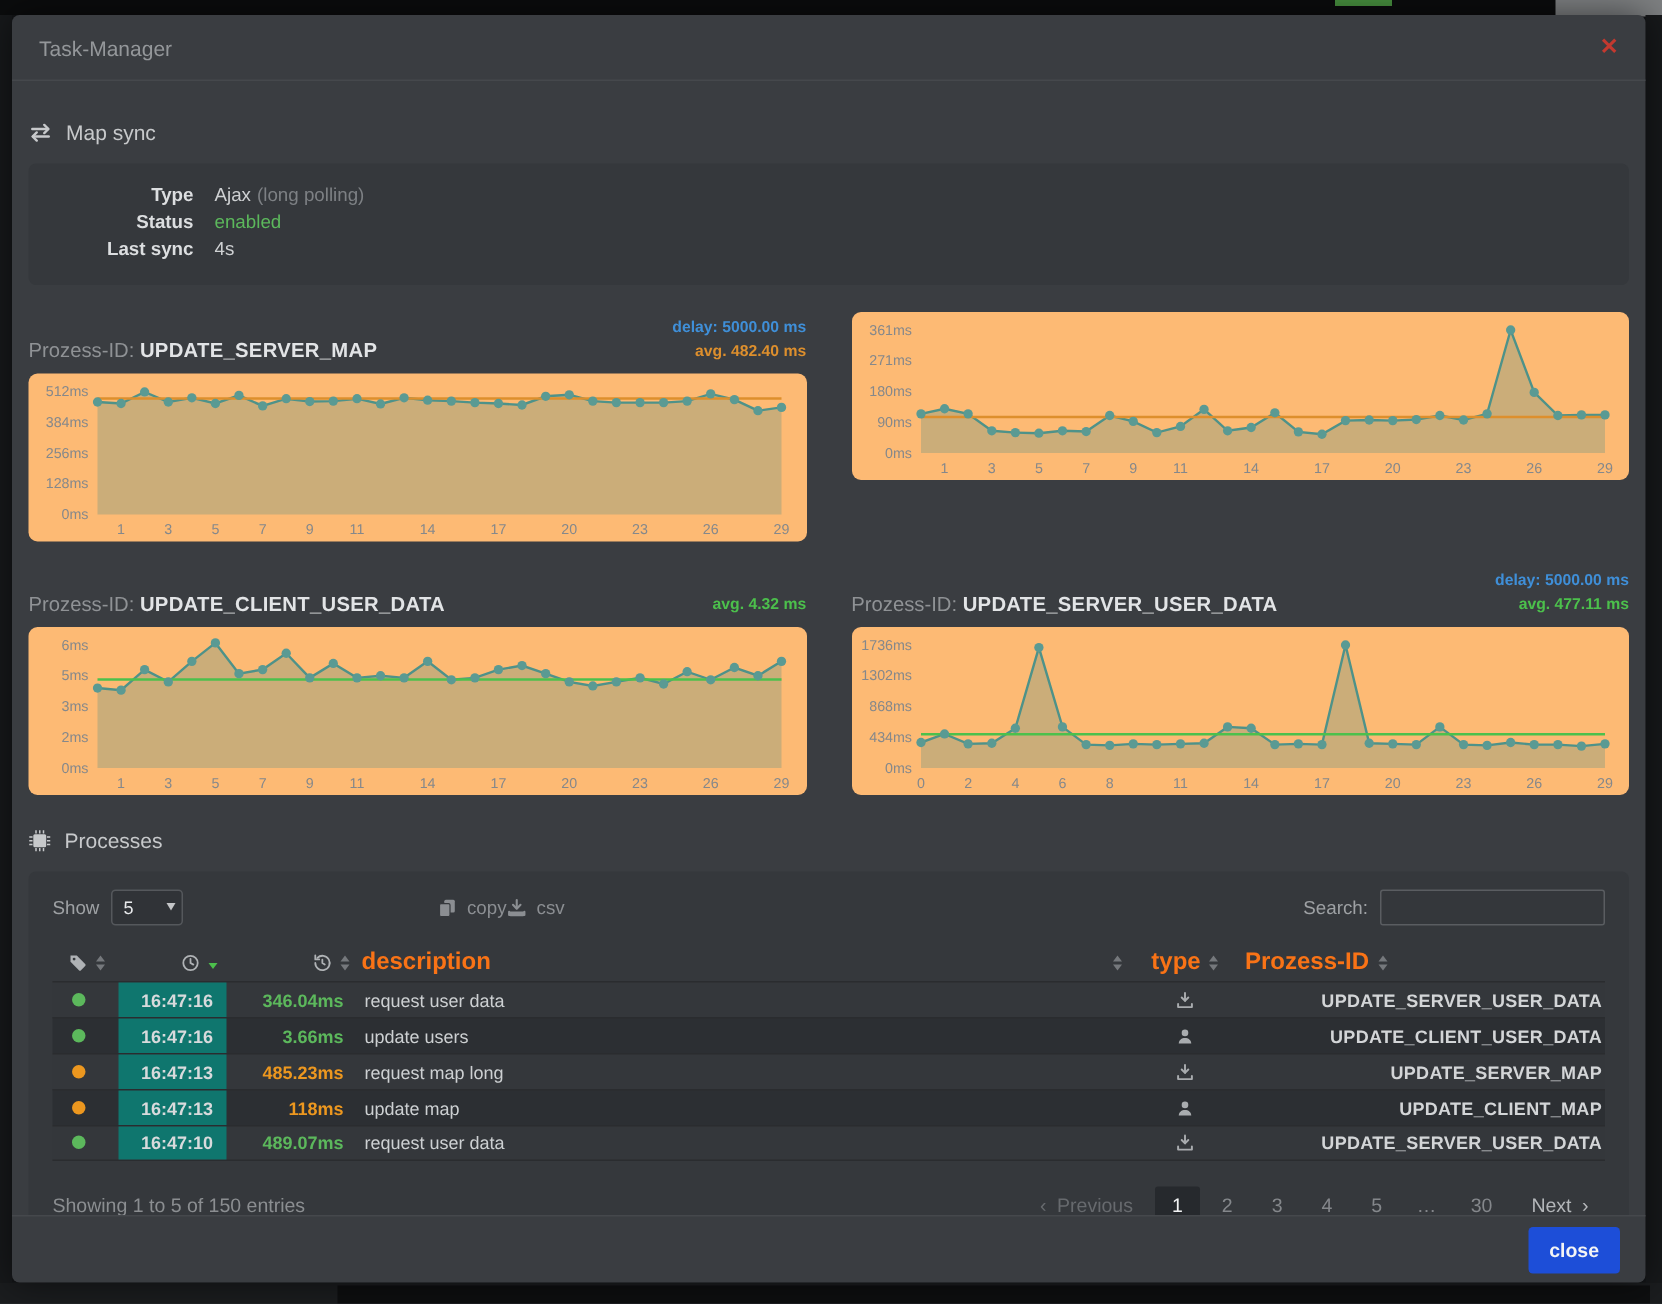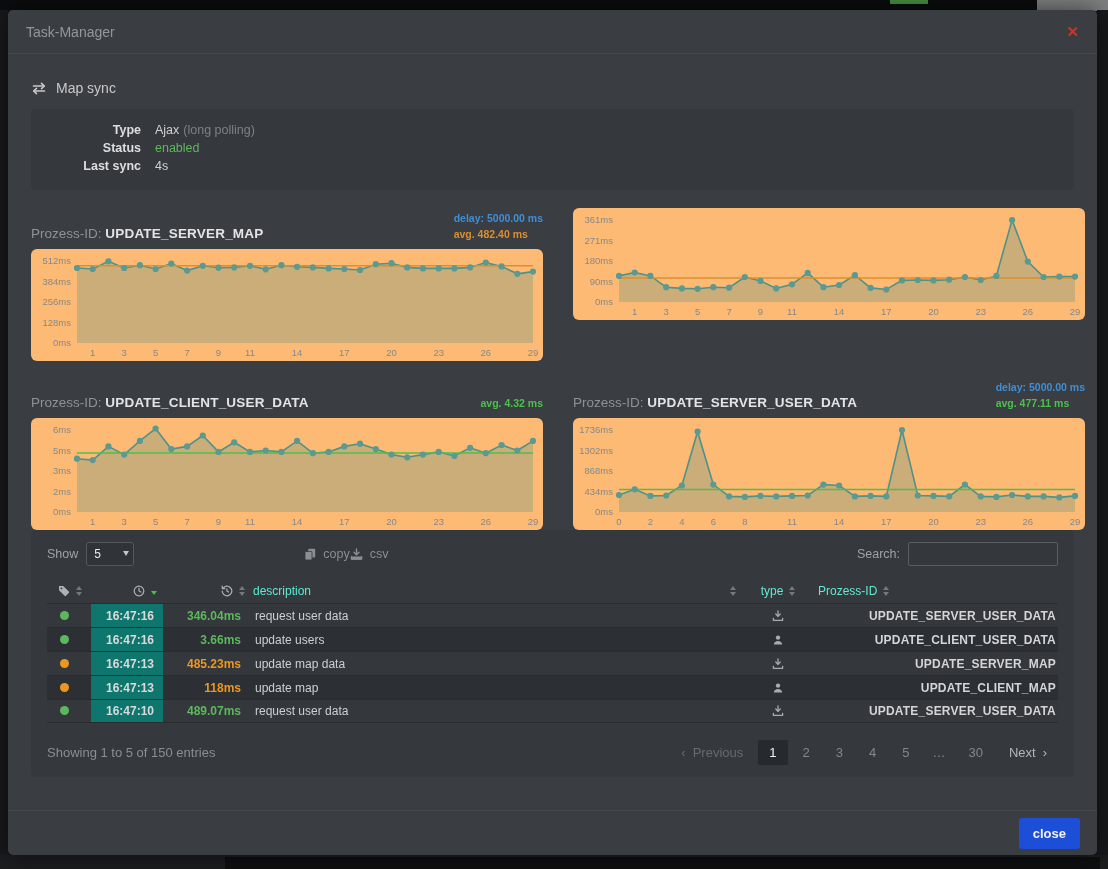--- a/index.html
+++ b/index.html
@@ -25,39 +25,39 @@
     box-shadow:0 0 24px rgba(0,0,0,.55);
     display:flex; flex-direction:column;
   }
   .modal-header {
     flex:0 0 44px; display:flex; align-items:center; justify-content:space-between;
     padding:0 18px; border-bottom:1px solid #45484c;
   }
   .modal-title { color:#94979a; font-size:14px; }
   .close-x { color:#c3392f; font-weight:bold; font-size:15px; cursor:pointer; line-height:1; }
 
-  .modal-body { flex:1 1 auto; padding:6px 23px 0; overflow:hidden; }
+  .modal-body { flex:1 1 auto; padding:6px 11px 0; overflow:hidden; }
 
   .section-heading { display:flex; align-items:center; gap:9px; color:#c7c9cb; font-size:14px; }
   .section-heading .ic { display:inline-flex; }
   .h-mapsync { margin:20px 0 13px; }
   .h-processes { margin:22px 0 13px; }
 
   .info-panel { background:#35383c; border-radius:5px; padding:12px 16px 15px; }
   .info-row { display:flex; font-size:12.5px; line-height:18px; }
   .info-label { width:108px; text-align:right; color:#dcdee0; font-weight:bold; padding-right:14px; flex:0 0 auto; }
   .info-value { color:#cfd1d3; }
   .info-suffix { color:#7d8084; margin-left:4px; }
   .v-enabled { color:#5cb85c;text-align:right; }
 
   .charts-grid { display:grid; grid-template-columns:1fr 1fr; column-gap:30px; row-gap:16px; margin-top:18px; }
   .chart-head { display:flex; justify-content:space-between; align-items:flex-end; margin-bottom:7px; min-height:34px; }
   .chart-title { color:#8f9295; font-size:13.5px; padding-bottom:1px; }
   .chart-title b { color:#e2e4e6; font-weight:bold; letter-spacing:.2px; }
-  .chart-stats { font-size:10.5px; font-weight:bold; line-height:16px; }
+  .chart-stats { text-align:right; font-size:10.5px; font-weight:bold; line-height:16px; }
   .stat-delay { color:#3f8fd8; min-height:16px; }
   .chart-panel { background:#fdba74; border-radius:6px; height:112px; overflow:hidden; }
   .chart-panel svg { display:block; }
   .chart-panel text { font-family:"Liberation Sans", sans-serif; }
 
   .table-panel { background:#35383c; border-radius:5px; padding:11px 16px 10px; margin-bottom:0; }
   .controls-row { display:flex; align-items:center; height:26px; margin-bottom:11px; font-size:12.5px; }
   .show-wrap { display:flex; align-items:center; gap:8px; color:#9ea1a4; }
   .show-select-box { position:relative; }
   .show-select {
@@ -67,21 +67,21 @@
     font-family:"Liberation Sans", sans-serif;
   }
   .select-arrow { position:absolute; right:5px; top:9px; width:0; height:0; pointer-events:none;
     border-left:3.5px solid transparent; border-right:3.5px solid transparent; border-top:5px solid #c4c6c8; }
   .export-group { display:flex; align-items:center; margin-left:170px; margin-right:auto; }
   .export-btn { display:flex; align-items:center; gap:7px; color:#8b8e92; font-size:12.5px; cursor:pointer; background:none; border:none; font-family:"Liberation Sans", sans-serif; }
   .search-wrap { display:flex; align-items:center; gap:8px; color:#9ea1a4; }
   .search-input { width:150px; height:24px; background:#34373b; border:1px solid #5a5d61; border-radius:2px; color:#e8eaec; padding:0 6px; font-size:12px; }
 
   .tgrid { display:grid; grid-template-columns:44px 72px 90px 1fr 80px 240px; align-items:center; }
-  .thead { height:25px; color:#5eead4; font-size:12px; font-weight:normal; }
+  .thead { height:25px; color:#f97316; font-size:16px; font-weight:bold; }
   .th { display:flex; align-items:center; gap:6px; cursor:pointer; }
   .th-desc { justify-content:space-between; padding-right:2px; }
   .th-type { justify-content:center; }
   .th-right { justify-content:flex-start; }
   .sort { display:inline-flex; flex-direction:column; gap:2px; }
   .tri-up { width:0;height:0;border-left:3px solid transparent;border-right:3px solid transparent;border-bottom:4px solid #75787c; }
   .tri-down { width:0;height:0;border-left:3px solid transparent;border-right:3px solid transparent;border-top:4px solid #75787c; }
   .tri-green { border-top-color:#4cc04c; }
 
   .tbody .trow { height:24px; font-size:12px; border-top:1px solid #2a2c2f; }
@@ -408,20 +408,34 @@
               <text x="313.3" y="107" text-anchor="middle" font-size="9.5" fill="#85888b">17</text>
               <text x="360.5" y="107" text-anchor="middle" font-size="9.5" fill="#85888b">20</text>
               <text x="407.7" y="107" text-anchor="middle" font-size="9.5" fill="#85888b">23</text>
               <text x="454.8" y="107" text-anchor="middle" font-size="9.5" fill="#85888b">26</text>
               <text x="502.0" y="107" text-anchor="middle" font-size="9.5" fill="#85888b">29</text>
             </svg>
           </div>
       </div>
     </div>
 
+    <div class="section-heading h-processes">
+      <span class="ic">
+        <svg class="icon-svg" width="15" height="15" viewBox="0 0 15 15">
+          <rect x="3.2" y="3.2" width="8.6" height="8.6" rx="1" fill="#c7c9cb"></rect>
+          <g stroke="#c7c9cb" stroke-width="1">
+            <path d="M5 0.5v2.2 M7.5 0.5v2.2 M10 0.5v2.2"></path>
+            <path d="M5 12.3v2.2 M7.5 12.3v2.2 M10 12.3v2.2"></path>
+            <path d="M0.5 5h2.2 M0.5 7.5h2.2 M0.5 10h2.2"></path>
+            <path d="M12.3 5h2.2 M12.3 7.5h2.2 M12.3 10h2.2"></path>
+          </g>
+        </svg>
+      </span>
+      <span>Processes</span>
+    </div>
 
     <div class="table-panel">
       <div class="controls-row">
         <div class="show-wrap">
           <span>Show</span>
           <span class="show-select-box">
             <select class="show-select">
               <option>5</option>
             </select>
             <span class="select-arrow"></span>
@@ -530,21 +544,21 @@
                 <circle cx="6" cy="3.6" r="2.2" fill="#a9acaf"></circle>
                 <path d="M1.8 10.6c.2-2.3 1.9-3.6 4.2-3.6s4 1.3 4.2 3.6z" fill="#a9acaf"></path>
               </svg>
             </div>
             <div class="cell-pid">UPDATE_CLIENT_USER_DATA</div>
           </div>
           <div class="tgrid trow">
             <div class="cell-status"><span class="dot" style="background:#ec971f"></span></div>
             <div class="cell-time">16:47:13</div>
             <div class="cell-dur" style="color:#ec971f">485.23ms</div>
-            <div class="cell-desc">update map data</div>
+            <div class="cell-desc">request map long</div>
             <div class="cell-type">
               <svg class="icon-svg" width="12" height="12" viewBox="0 0 12 12" fill="none" stroke="#a9acaf" stroke-width="1.3" stroke-linecap="round" stroke-linejoin="round">
                 <path d="M6 1v5"></path>
                 <path d="M3.8 4 6 6.3 8.2 4"></path>
                 <path d="M1.4 8.3v2.1h9.2V8.3"></path>
               </svg>
             </div>
             <div class="cell-pid">UPDATE_SERVER_MAP</div>
           </div>
           <div class="tgrid trow">

